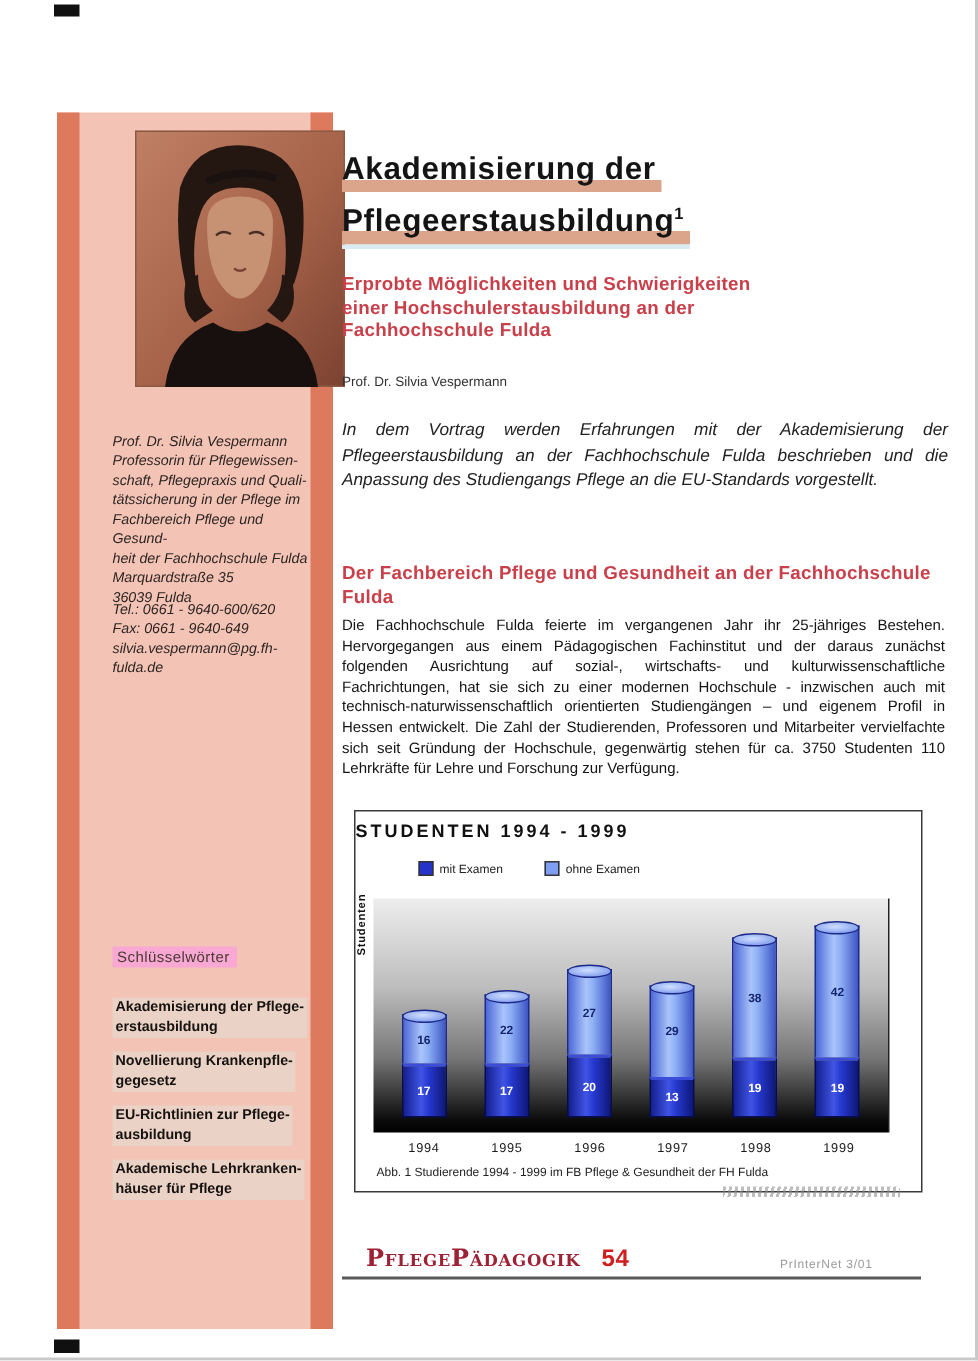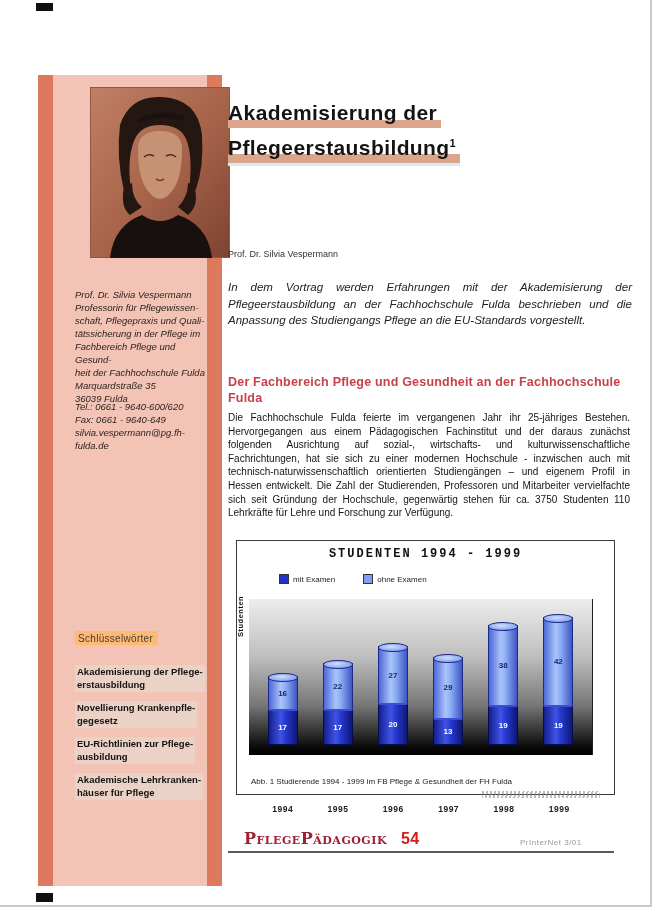--- a/index.html
+++ b/index.html
@@ -7,21 +7,21 @@
         font-family:"Liberation Sans",sans-serif;color:#111;overflow:hidden;
         border-right:2px solid #c9c9c9;border-bottom:2px solid #c9c9c9;box-sizing:border-box;}
   .crop-mark{position:absolute;background:#101010;}
   
   .sidebar{position:absolute;left:38px;top:75px;width:184px;height:811px;
            background:#f3c3b5;border-left:15px solid #dd7a5e;border-right:15px solid #dd7a5e;
            box-sizing:border-box;}
   .photo{position:absolute;left:37px;top:12px;width:140px;height:171px;display:block;}
   .side-text{position:absolute;left:22px;width:136px;font-style:italic;
              font-size:9.5px;line-height:13px;color:#2b2421;white-space:pre-line;}
-  .kw-label{position:absolute;left:22px;top:556px;background:#fdba74;color:#4a3a30;
+  .kw-label{position:absolute;left:22px;top:556px;background:#f9a8d4;color:#4a3a30;
             font-size:10px;padding:2px 5px 1px 3px;letter-spacing:.3px;}
   .kw-list{position:absolute;left:22px;top:590px;width:140px;}
   .kw-item{font-weight:bold;font-size:9.5px;line-height:12.5px;color:#16120f;
            white-space:pre-line;margin-bottom:9px;background:#ead2c6;
            box-decoration-break:clone;width:fit-content;padding:1px 2px;}
   
   .main-title{position:absolute;left:228px;top:84px;font-size:21px;line-height:30px;
               font-weight:bold;letter-spacing:.4px;color:#141414;}
   .title-line{display:inline-block;background:linear-gradient(transparent 74%,#dba58c 74%);
               padding-right:4px;}
@@ -32,22 +32,22 @@
   .byline{position:absolute;left:228px;top:249px;font-size:9px;color:#333;}
   .abstract{position:absolute;left:228px;top:279px;width:404px;font-style:italic;
             font-size:11.5px;line-height:16.5px;text-align:justify;color:#222;}
   .section-h{position:absolute;left:228px;top:374px;width:404px;font-weight:bold;
              font-size:12.5px;line-height:16px;color:#c9404a;letter-spacing:.2px;}
   .bodytext{position:absolute;left:228px;top:411px;width:402px;font-size:10px;
             line-height:13.6px;text-align:justify;color:#141414;}
   
   .chart-box{position:absolute;left:236px;top:540px;width:377px;height:253px;
              border:1px solid #3a3a3a;background:#fff;}
-  .chart-title{position:absolute;left:0;top:6px;width:100%;text-align:center;
-               font-family:Liberation Mono, monospace;font-weight:bold;font-size:12px;
+  .chart-title{position:absolute;left:0;top:6px;width:100%;
+               font-family:Liberation Sans, sans-serif;font-weight:bold;font-size:12px;
                letter-spacing:2px;color:#101010;}
   .legend{position:absolute;left:18px;top:33px;display:flex;gap:28px;align-items:center;padding-left:24px;}
   .legend-item{display:flex;align-items:center;gap:4px;font-size:8px;color:#222;}
   .swatch{width:8px;height:8px;border:1px solid #333;display:inline-block;}
   .chart-plot{position:absolute;left:12px;top:58px;width:344px;height:156px;
               background:linear-gradient(#ededed,#bdbdbd 38%,#777 68%,#0a0a0a 95%,#000);
               border-right:1px solid #222;display:flex;align-items:flex-end;
               justify-content:space-around;padding:0 6px 10px 6px;box-sizing:border-box;}
   .ylabel{position:absolute;left:-1px;top:96px;transform:rotate(-90deg);
           transform-origin:left top;font-size:7.5px;font-weight:bold;color:#111;
@@ -59,21 +59,21 @@
   .seg.light{background:linear-gradient(90deg,#4d68d8,#aac4fa 42%,#8fb0f6 58%,#3d55c4);
              color:#15246e;border:1px solid #1c2a8a;border-bottom:none;box-sizing:border-box;}
   .seg.light::before{content:"";position:absolute;left:-1px;top:-4px;width:100%;height:7px;
              background:radial-gradient(ellipse at 45% 40%,#cfe0ff,#6d8ae8);
              border:1px solid #1c2a8a;border-radius:50%;}
   .seg.dark{background:linear-gradient(90deg,#141f8e,#4054e4 42%,#2638cf 60%,#0e1878);
             color:#fff;border:1px solid #060d4e;border-top:2px solid #3a4cd8;
             box-sizing:border-box;}
   .xrow{position:absolute;left:12px;top:219px;width:344px;display:flex;
         justify-content:space-around;padding:0 6px;box-sizing:border-box;}
-  .xlab{font-size:8.5px;font-weight:bold;color:#1a1a1a;letter-spacing:.5px;margin-top:44px;}
+  .xlab{font-size:8.5px;font-weight:normal;color:#1a1a1a;letter-spacing:.5px;}
   .caption{position:absolute;left:14px;top:236px;font-size:8px;color:#222;}
   .scribble{position:absolute;right:14px;top:250px;width:118px;height:7px;opacity:.55;
             background:repeating-linear-gradient(100deg,#888 0 2px,transparent 2px 4px);}
   
   .footer-line{position:absolute;left:228px;top:851px;width:386px;height:2px;background:#5a5a5a;}
   .footer-journal{position:absolute;left:244px;top:829px;font-family:"DejaVu Serif",serif;
                   font-variant:small-caps;font-weight:bold;font-size:16px;color:#9e2235;
                   letter-spacing:.5px;}
   .footer-page{color:#cf1f1f;font-family:"Liberation Sans",sans-serif;font-size:16px;
                margin-left:14px;font-variant:normal;}
@@ -141,20 +141,23 @@
       <div class="kw-item">Akademische Lehrkranken-
 häuser für Pflege</div>
     </div>
   </div>
 
   <h1 class="main-title">
     <span class="title-line">Akademisierung der</span><br>
     <span class="title-line l2"><span>Pflegeerstausbildung</span><sup>1</sup></span>
   </h1>
 
+  <div class="subtitle">Erprobte Möglichkeiten und Schwierigkeiten
+einer Hochschulerstausbildung an der
+Fachhochschule Fulda</div>
 
   <div class="byline">Prof. Dr. Silvia Vespermann</div>
 
   <div class="abstract">In dem Vortrag werden Erfahrungen mit der Akademisierung der Pflegeerstausbildung an der Fachhochschule Fulda beschrieben und die Anpassung des Studiengangs Pflege an die EU-Standards vorgestellt.</div>
 
   <div class="section-h">Der Fachbereich Pflege und Gesundheit an der Fachhochschule Fulda</div>
 
   <div class="bodytext">Die Fachhochschule Fulda feierte im vergangenen Jahr ihr 25-jähriges Bestehen. Hervorgegangen aus einem Pädagogischen Fachinstitut und der daraus zunächst folgenden Ausrichtung auf sozial-, wirtschafts- und kulturwissenschaftliche Fachrichtungen, hat sie sich zu einer modernen Hochschule - inzwischen auch mit technisch-naturwissenschaftlich orientierten Studiengängen – und eigenem Profil in Hessen entwickelt. Die Zahl der Studierenden, Professoren und Mitarbeiter vervielfachte sich seit Gründung der Hochschule, gegenwärtig stehen für ca. 3750 Studenten 110 Lehrkräfte für Lehre und Forschung zur Verfügung.</div>
 
   <div class="chart-box">

